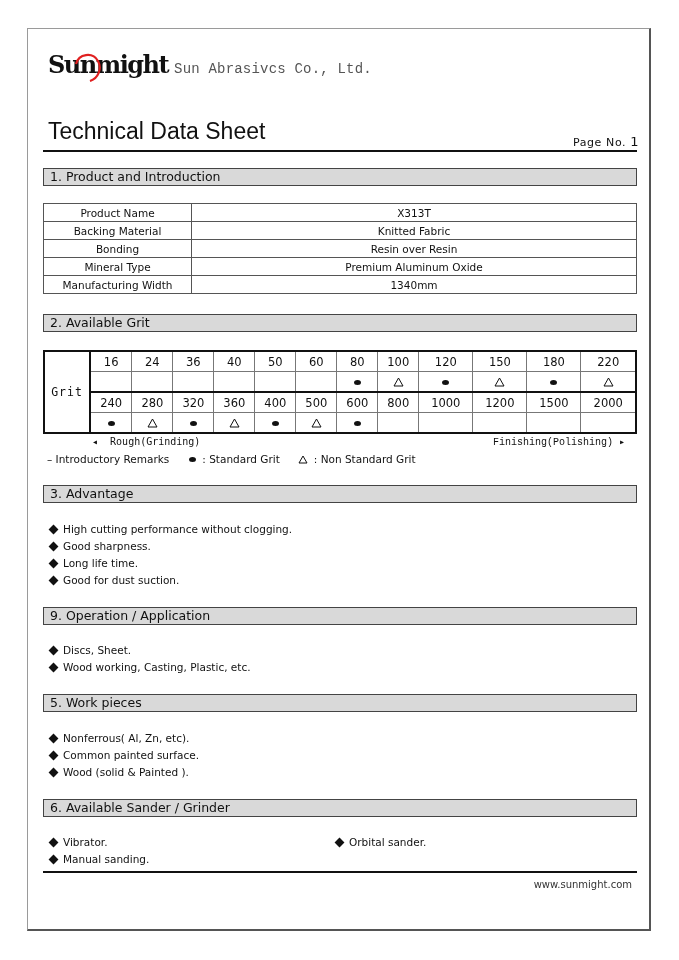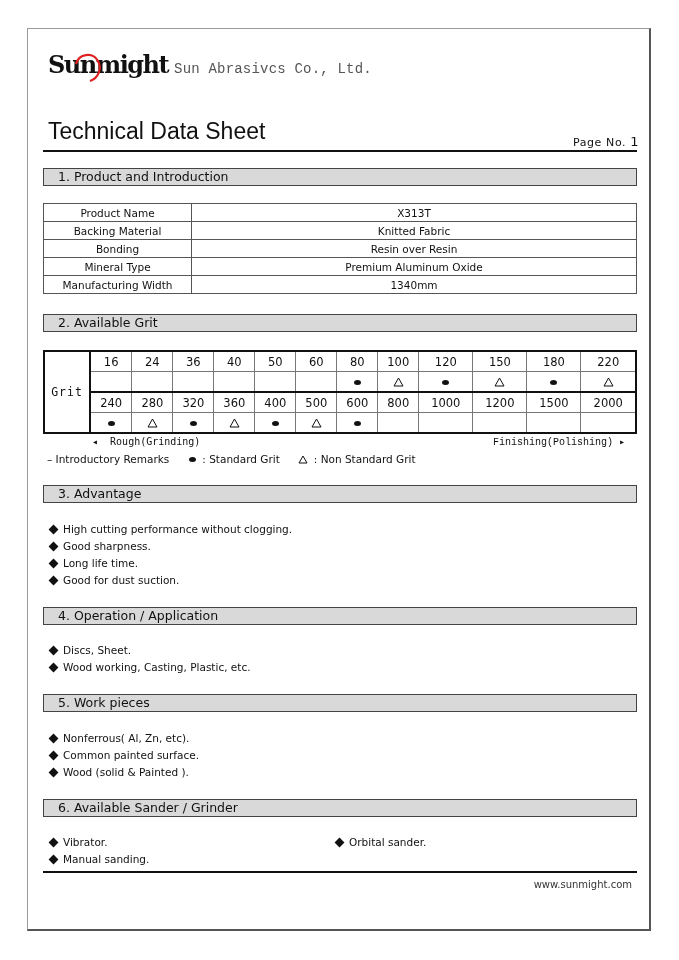--- a/index.html
+++ b/index.html
@@ -7,21 +7,21 @@
   .page { position: absolute; left: 27px; top: 28px; width: 624px; height: 903px; border: 1px solid #9a9a9a; border-right: 2px solid #555; border-bottom: 2px solid #555; box-sizing: border-box; }
   .abs { position: absolute; }
   .logo-wrap { left: 48px; top: 50px; height: 32px; display: flex; align-items: baseline; }
   .logo-main { font-family: "DejaVu Serif", serif; font-weight: bold; font-size: 24px; letter-spacing: -1.5px; color: #111; position: relative; }
   .logo-arc { position: absolute; left: 25px; top: -3px; width: 28px; height: 30px; }
   .logo-sub { font-family: Liberation Mono, monospace; font-size: 14px; color: #555; margin-left: 6px; letter-spacing: 0.2px; }
   .doc-title { left: 48px; top: 118px; font-family: "Liberation Sans", sans-serif; font-size: 23px; color: #111; text-align: center; }
   .page-no { right: 40px; top: 134px; font-size: 11px; letter-spacing: 0.6px; }
   .page-no .num { font-size: 13px; margin-left: 4px; }
   .title-rule { left: 43px; top: 150px; width: 594px; height: 2px; background: #111; }
-  .section { position: absolute; left: 43px; width: 594px; height: 18px; background: #d9d9d9; border: 1px solid #444; box-sizing: border-box; font-size: 12.5px; line-height: 16px; padding-left: 14px; color: #111; }
+  .section { position: absolute; left: 43px; width: 594px; height: 18px; background: #d9d9d9; border: 1px solid #444; box-sizing: border-box; font-size: 12.5px; line-height: 16px; padding-left: 6px; color: #111; }
   table { border-collapse: collapse; }
   .spec { position: absolute; left: 43px; top: 203px; width: 594px; font-size: 10.5px; }
   .spec td { border: 1px solid #555; height: 17px; padding: 0; text-align: center; }
   .spec td.k { width: 147px; }
   .grit { position: absolute; left: 43px; top: 350px; width: 594px; border: 2px solid #111; font-size: 11.5px; }
   .grit td { border: 1px solid #777; height: 19px; text-align: center; padding: 0; }
   .grit td.label { width: 44px; border-right: 2px solid #111; font-family: "DejaVu Sans Mono", monospace; font-size: 11.5px; letter-spacing: 1px; }
   .grit tr.r2 td { border-top: 2px solid #111; }
   .dot { display: inline-block; width: 7px; height: 5px; border-radius: 50%; background: #111; vertical-align: middle; }
   .rough { left: 92px; top: 436px; font-family: "DejaVu Sans Mono", monospace; font-size: 10px; }
@@ -177,21 +177,21 @@
   <div>
       <span class="dia"></span>
       <span>Long life time.</span>
     </div>
   <div>
       <span class="dia"></span>
       <span>Good for dust suction.</span>
     </div>
 </div>
 
-<div class="section" style="top:607px;">4. Operation / Application</div>
+<div class="section" style="top:607px;">9. Operation / Application</div>
 <div class="bullets" style="top:642px;">
   <div>
       <span class="dia"></span>
       <span>Discs, Sheet.</span>
     </div>
   <div>
       <span class="dia"></span>
       <span>Wood working, Casting, Plastic, etc.</span>
     </div>
 </div>

